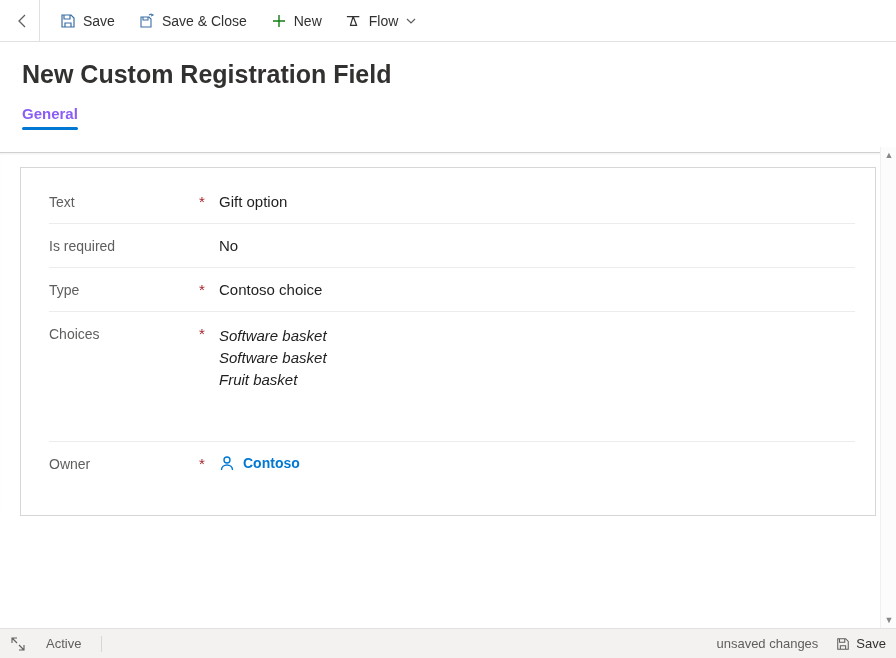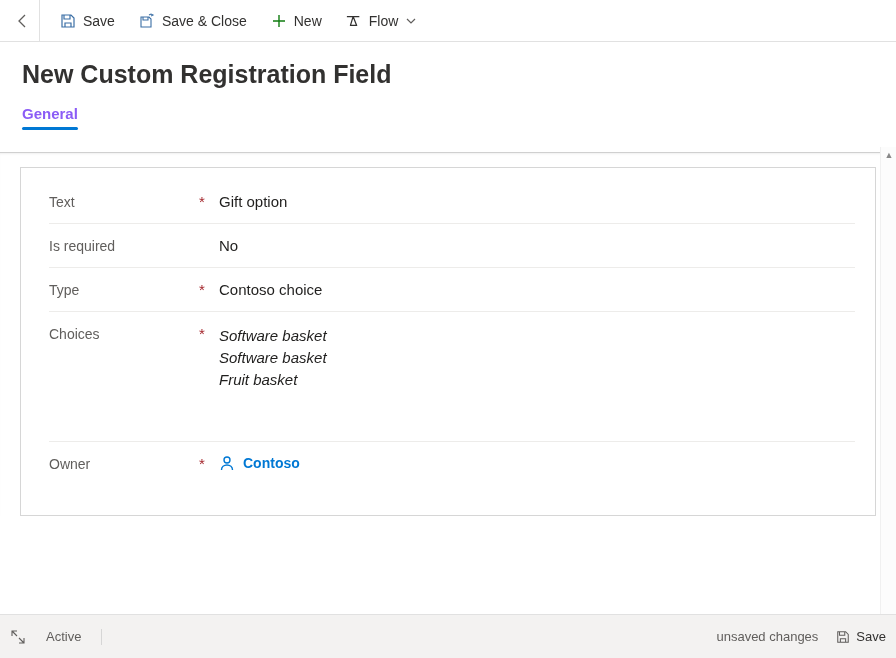--- a/index.html
+++ b/index.html
@@ -134,21 +134,21 @@
       gap: 8px;
       cursor: pointer;
       font-size: 14px;
       text-align: center;
     }
     .statusbar {
       position: absolute;
       bottom: 0;
       left: 0;
       right: 0;
-      height: 44px;
+      height: 30px;
       background: #f3f2f1;
       border-top: 1px solid #e1e1e1;
       display: flex;
       align-items: center;
       padding: 0 10px;
       font-size: 13px;
       color: #605e5c;
     }
     .status-left {
       display: flex;

